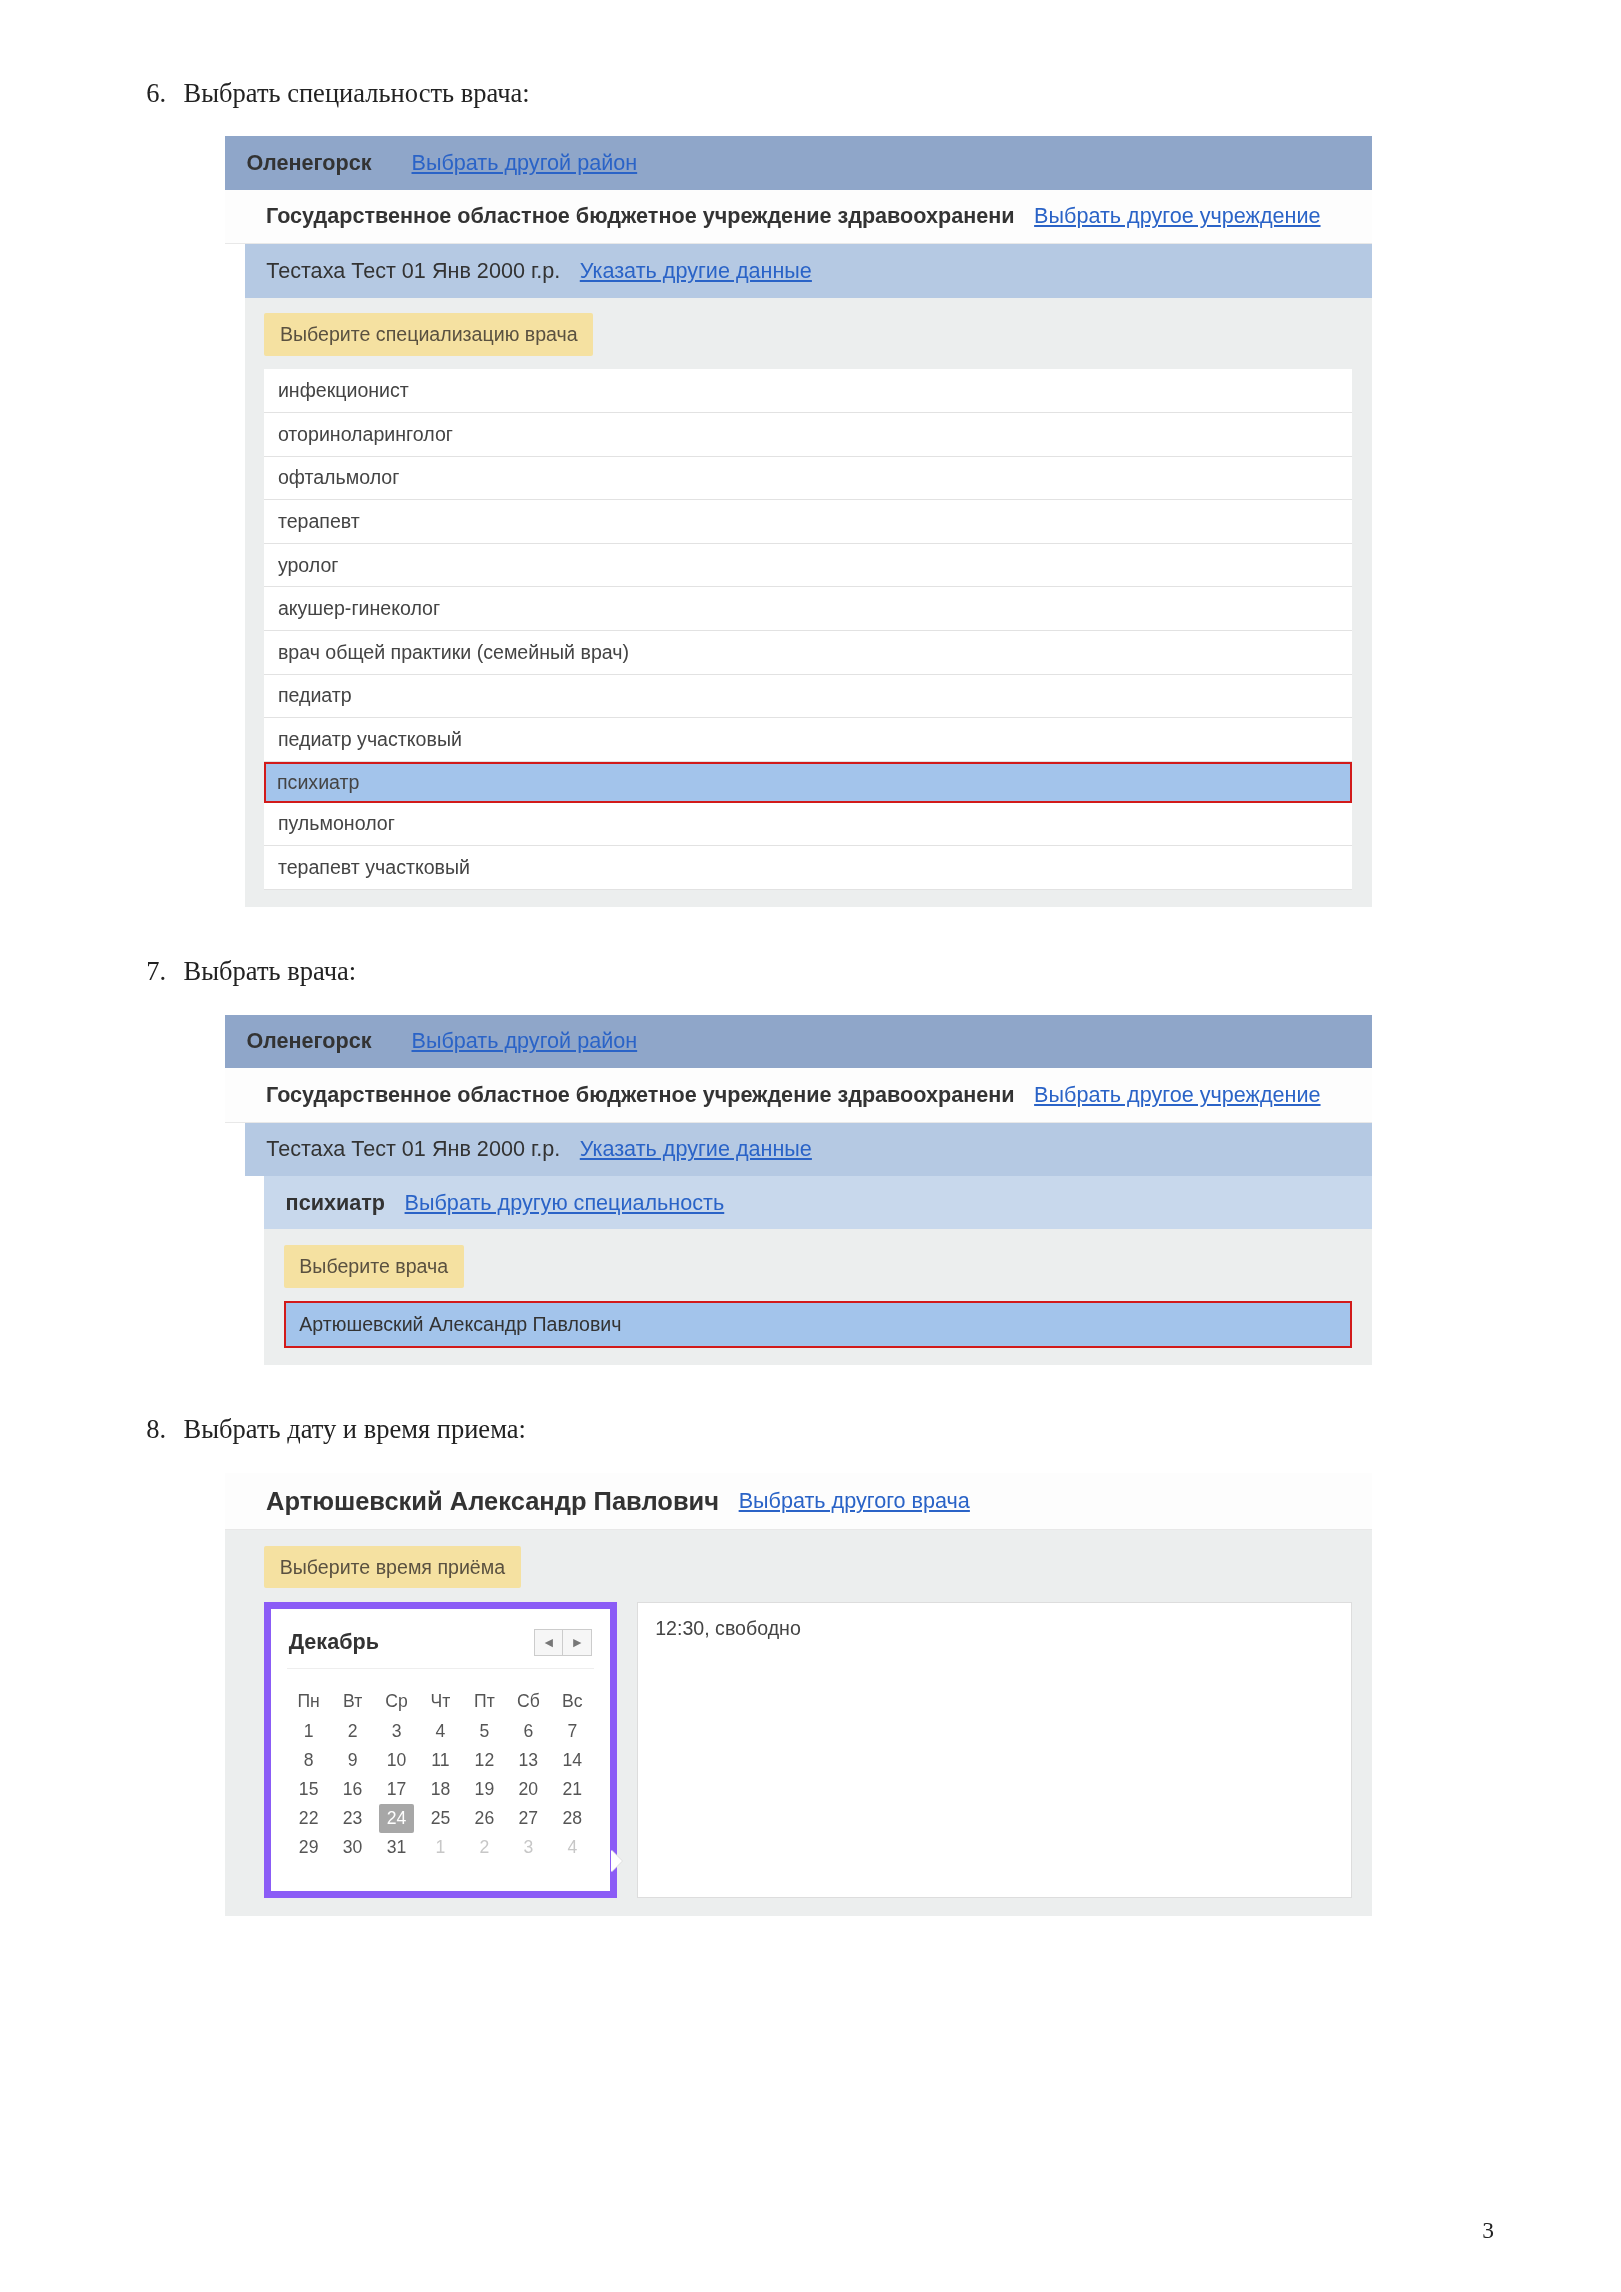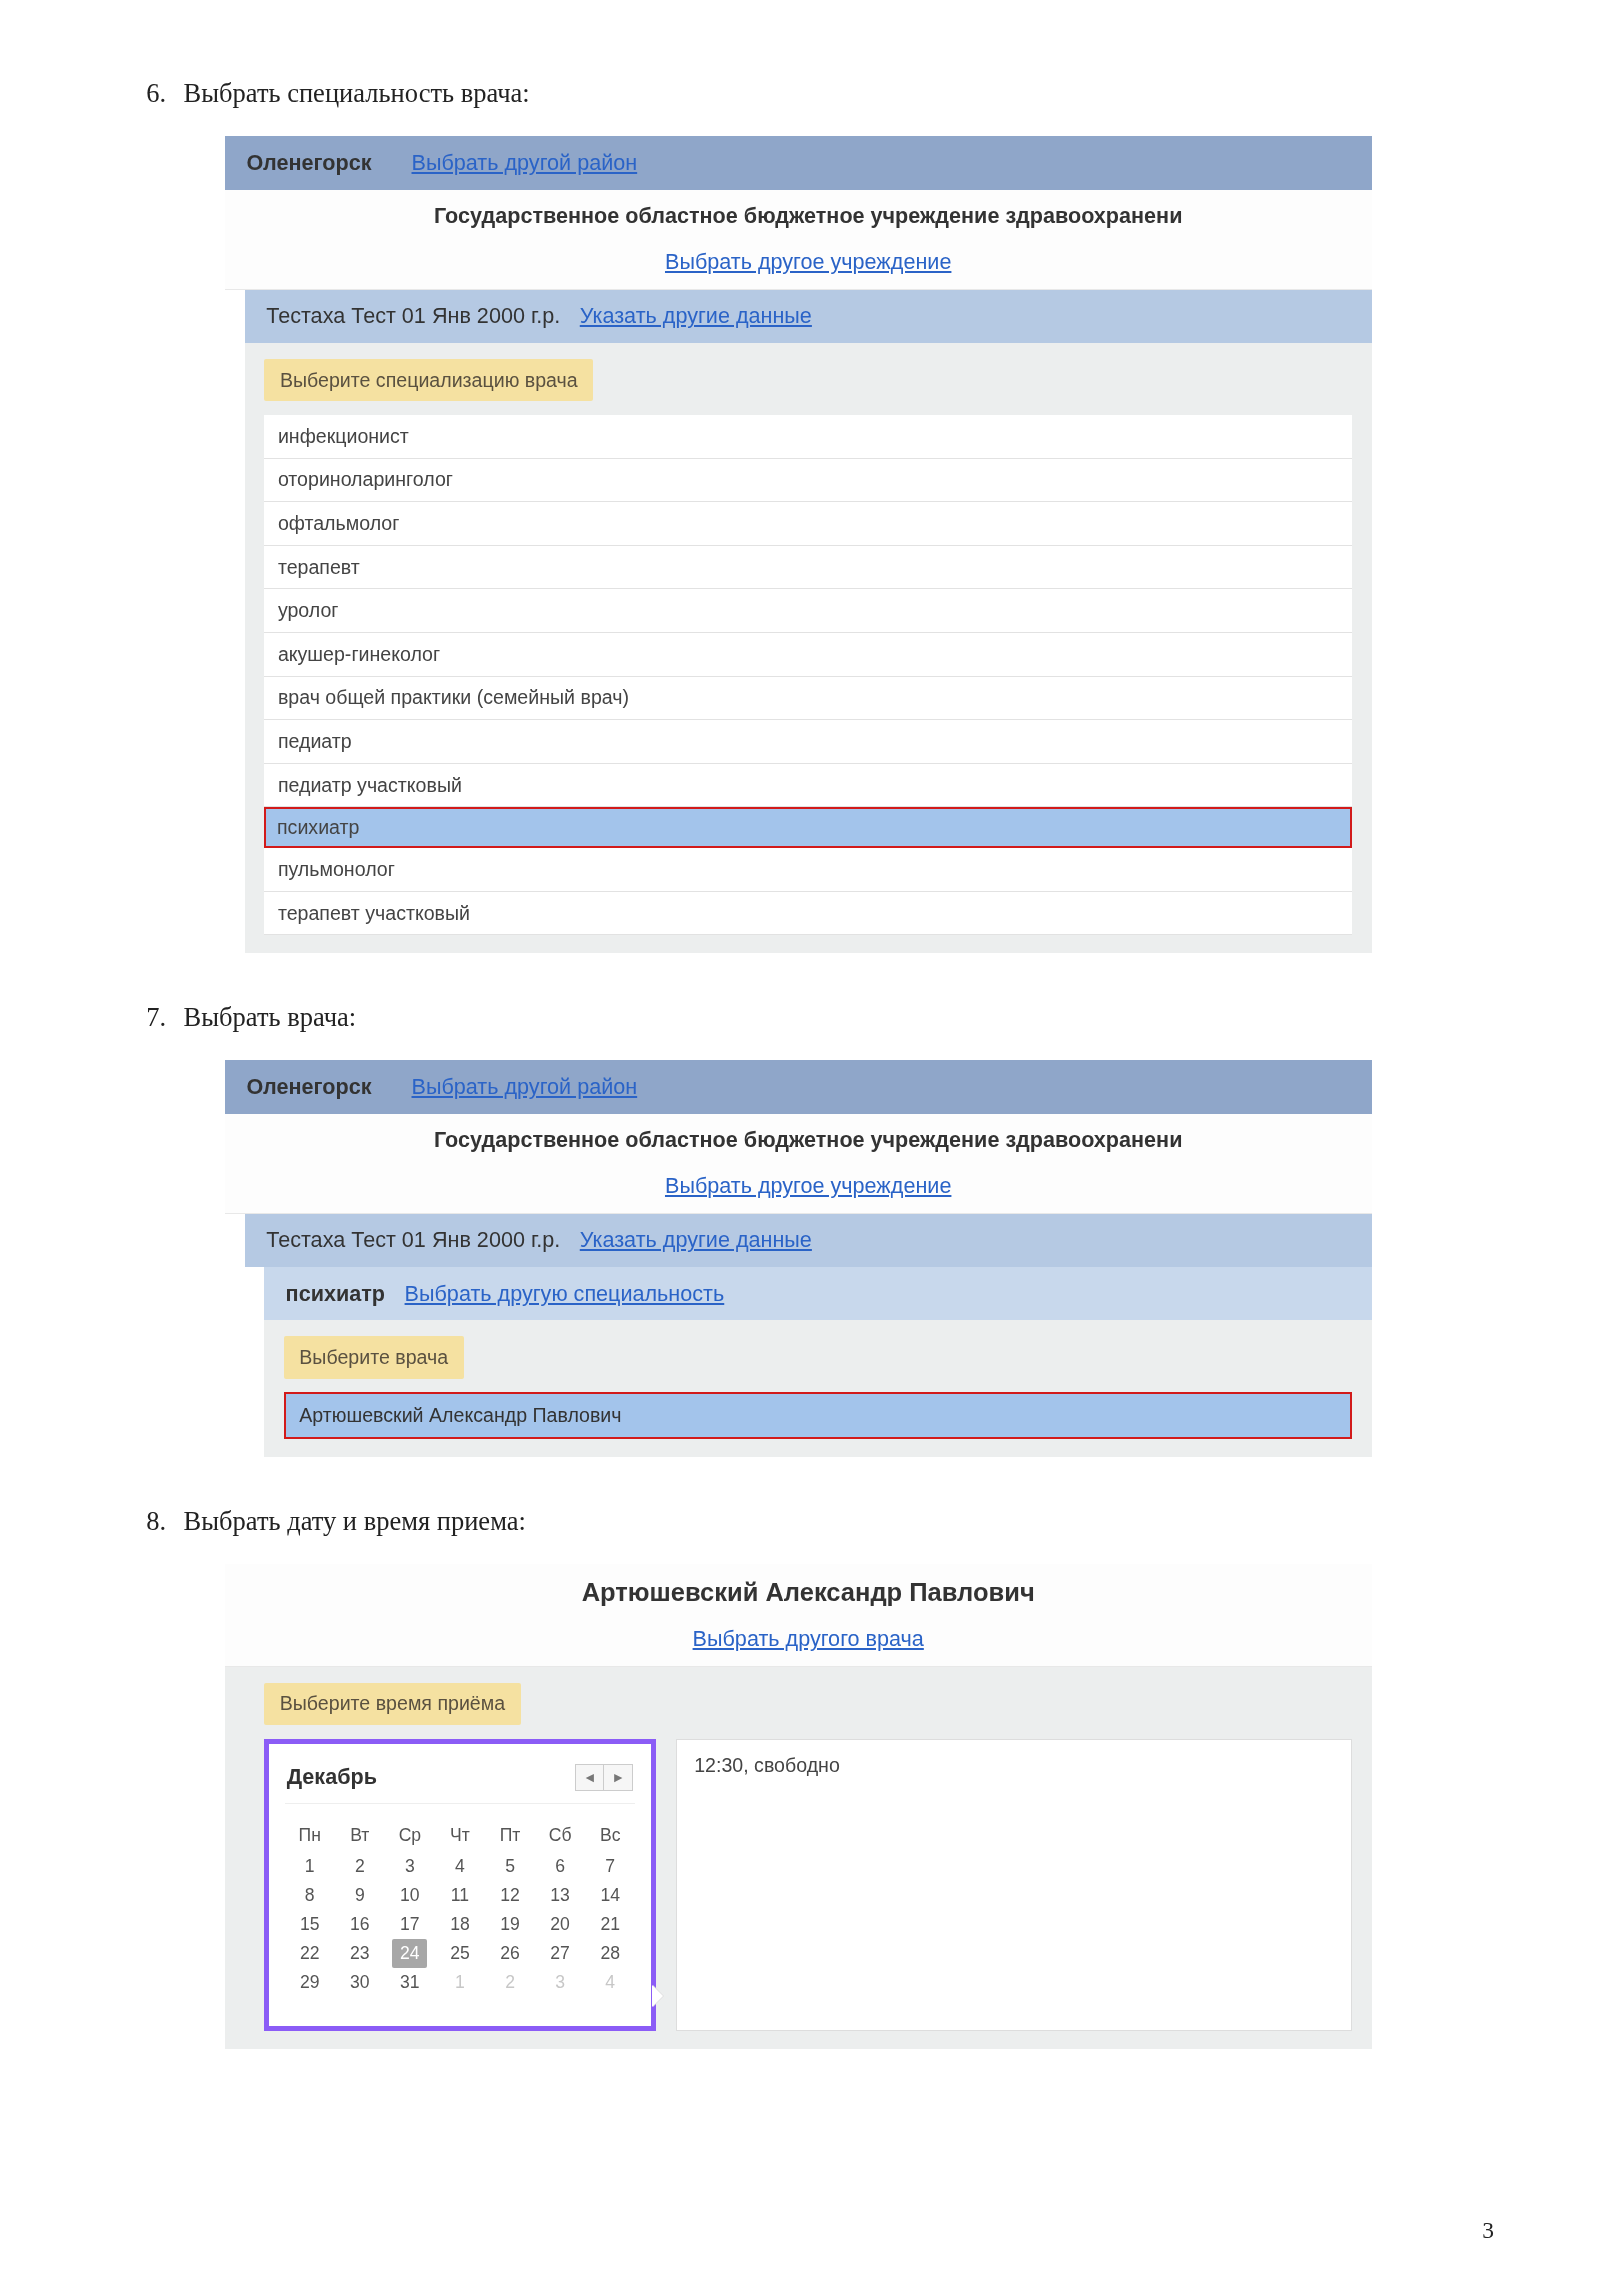--- a/index.html
+++ b/index.html
@@ -38,21 +38,21 @@
   .bar {
     padding: 13.7px 21.6px;
     font-size: 21.6px;
     display: flex;
     align-items: center;
     gap: 19.6px;
     flex-wrap: wrap;
   }
   .bar.blue1 { background: #8fa6c9; color: #333; gap: 40px; }
   .bar.blue1 .bar-label { font-weight: 600; color: #333; }
-  .bar.white { background: #fdfdfd; color: #333; border-bottom: 1px solid #e8e8e8; flex-direction: column; }
+  .bar.white { background: #fdfdfd; color: #333; border-bottom: 1px solid #e8e8e8; }
   .bar.white .bar-label { font-weight: 600; }
   .bar.blue2 { background: #b5c9e3; color: #333; margin-left: 19.6px; }
   .bar.blue2 .bar-label { font-weight: 400; }
   .bar.blue3 { background: #c8d8ec; color: #333; margin-left: 39px; }
   .bar.blue3 .bar-label { font-weight: 600; }
   .bar-link { color: #2a63c7; text-decoration: underline; cursor: pointer; font-weight: 400; }
   .body-gray {
     background: #eceeee;
     padding: 15.7px 19.6px 17.6px 19.6px;
   }
@@ -95,22 +95,22 @@
     cursor: pointer;
   }
   
   .cal-wrap {
     display: flex;
     gap: 19.6px;
     align-items: stretch;
   }
   .calendar {
     background: #fff;
-    border: 5px solid #8b5cf6;
-    width: 392px;
+    border: 7px solid #8b5cf6;
+    width: 353px;
     padding: 15.7px 15.7px 29px 15.7px;
     position: relative;
   }
   .cal-head {
     display: flex;
     justify-content: space-between;
     align-items: center;
     margin-bottom: 15.7px;
     padding: 3.9px 2px 11.8px 2px;
     border-bottom: 1px solid #eee;

